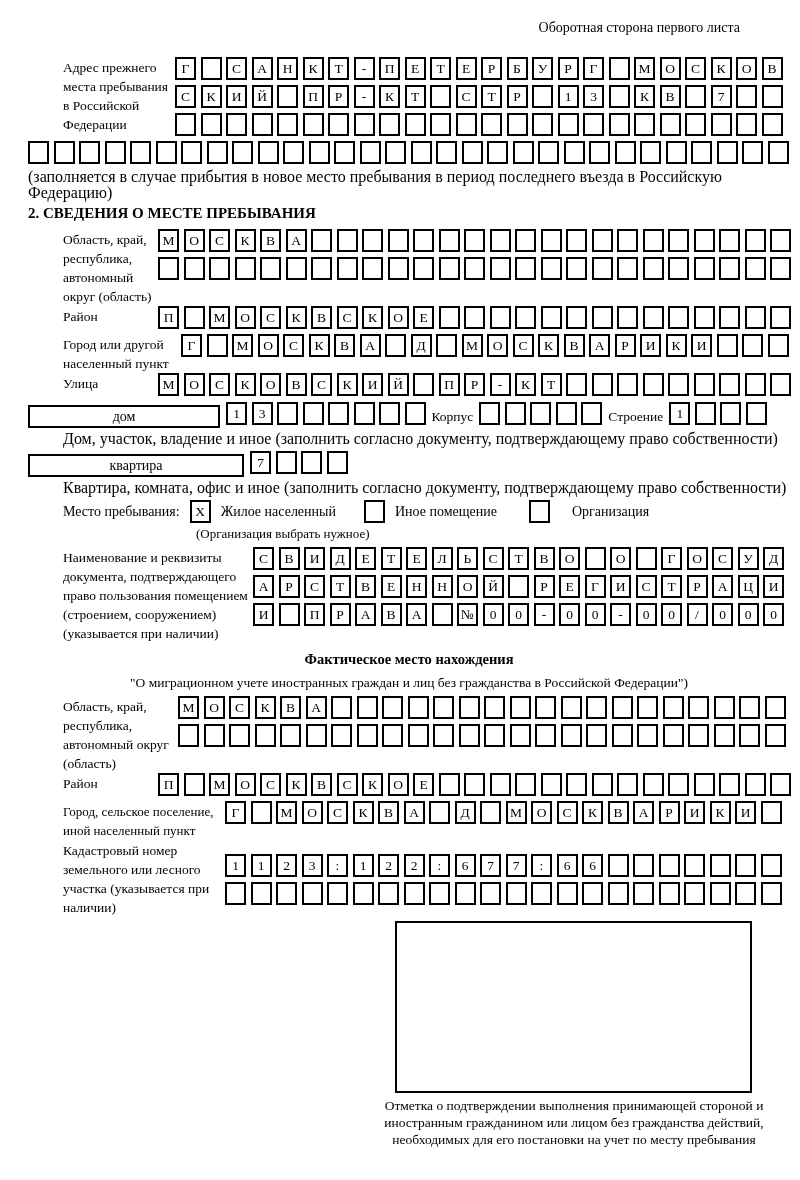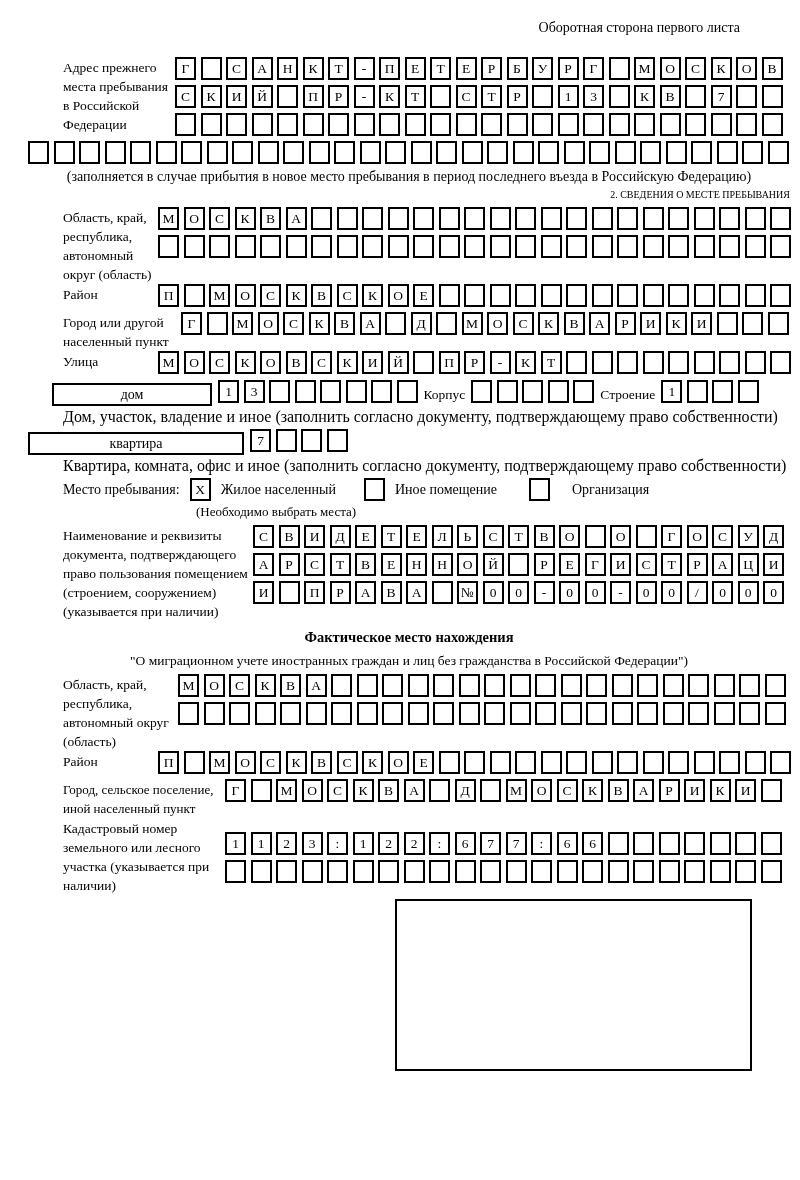--- a/index.html
+++ b/index.html
@@ -20,22 +20,22 @@
     width:21px;height:23px;box-sizing:border-box;border:2px solid #000;
     font-size:13.5px;line-height:19px;text-align:center;flex:none;background:#fff;
   }
   .wide-box{
     box-sizing:border-box;border:2px solid #000;height:23px;text-align:center;
     font-size:14px;line-height:19px;flex:none;background:#fff;
   }
   .inline-row{display:flex;align-items:center;margin-top:1px;}
   .inline-label{font-size:13.5px;line-height:23px;flex:none;}
   .note{font-size:16px;line-height:16px;margin:1px 0 4px 35px;}
-  .note-center{font-size:14px;line-height:16px;text-align:center;margin:1px 0 3px 0;}
-  .sec-title{font-weight:normal;font-size:10px;text-align:right;margin:4px 0 7px 0;}
+  .note-center{font-size:16px;line-height:16px;text-align:left;margin:1px 0 3px 0;}
+  .sec-title{font-weight:bold;font-size:15px;text-align:left;margin:4px 0 7px 0;}
   .stay-row{display:flex;align-items:center;margin:4px 0 0 35px;font-size:14px;}
   .stay-row .cell{margin:0 10px;}
   .stay-note{font-size:13px;margin:3px 0 5px 168px;}
   .fact-heading{font-weight:bold;font-size:14.5px;text-align:center;margin:8px 0 6px 0;}
   .fact-note{font-size:13.5px;line-height:17px;text-align:center;margin:0;}
   .stamp-wrap{margin-top:4px;}
   .stamp-box{margin-left:367px;width:357px;height:172px;border:2px solid #000;box-sizing:border-box;}
   .stamp-caption{width:452px;margin:4px 0 0 320px;text-align:center;font-size:13.5px;line-height:17px;}
 </style>
 </head>
@@ -318,21 +318,21 @@
           <div class="cell"></div>
           <div class="cell"></div>
           <div class="cell"></div>
           <div class="cell"></div>
           <div class="cell"></div>
         </div>
       </div>
   </div>
 
   <div class="inline-row">
-    <div class="wide-box" style="width:160px;margin-left:24px;">дом</div>
+    <div class="wide-box" style="width:192px;">дом</div>
     <div class="rows" style="margin-left:6px;">
         <div class="cell-row">
           <div class="cell">1</div>
           <div class="cell">3</div>
           <div class="cell"></div>
           <div class="cell"></div>
           <div class="cell"></div>
           <div class="cell"></div>
           <div class="cell"></div>
           <div class="cell"></div>
@@ -375,21 +375,21 @@
 
   <div class="stay-row">
     <span>Место пребывания:</span>
     <span class="cell">X</span>
     <span>Жилое населенный</span>
     <span class="cell" style="margin-left:28px;"></span>
     <span>Иное помещение</span>
     <span class="cell" style="margin-left:32px;margin-right:22px;"></span>
     <span>Организация</span>
   </div>
-  <div class="stay-note">(Необходимо выбрать места)</div>
+  <div class="stay-note">(Организация выбрать нужное)</div>
 
   <div class="field">
     <div class="field-label lw190">Наименование и реквизиты документа, подтверждающего право пользования помещением (строением, сооружением) (указывается при наличии)</div>
     <div class="rows">
         <div class="cell-row">
           <div class="cell">С</div>
           <div class="cell">В</div>
           <div class="cell">И</div>
           <div class="cell">Д</div>
           <div class="cell">Е</div>
@@ -632,15 +632,16 @@
           <div class="cell"></div>
           <div class="cell"></div>
           <div class="cell"></div>
           <div class="cell"></div>
         </div>
       </div>
   </div>
 
   <div class="stamp-wrap">
     <div class="stamp-box"></div>
+    <div class="stamp-caption">Отметка о подтверждении выполнения принимающей стороной и иностранным гражданином или лицом без гражданства действий, необходимых для его постановки на учет по месту пребывания</div>
   </div>
 
 </div>
 
 </body></html>

